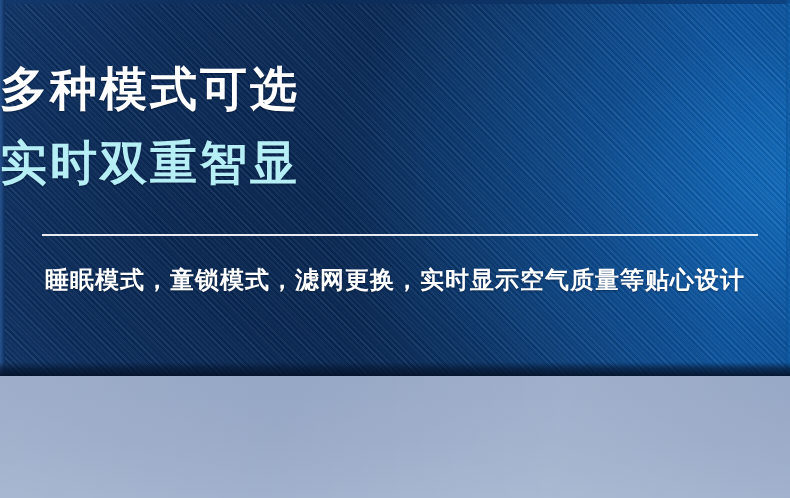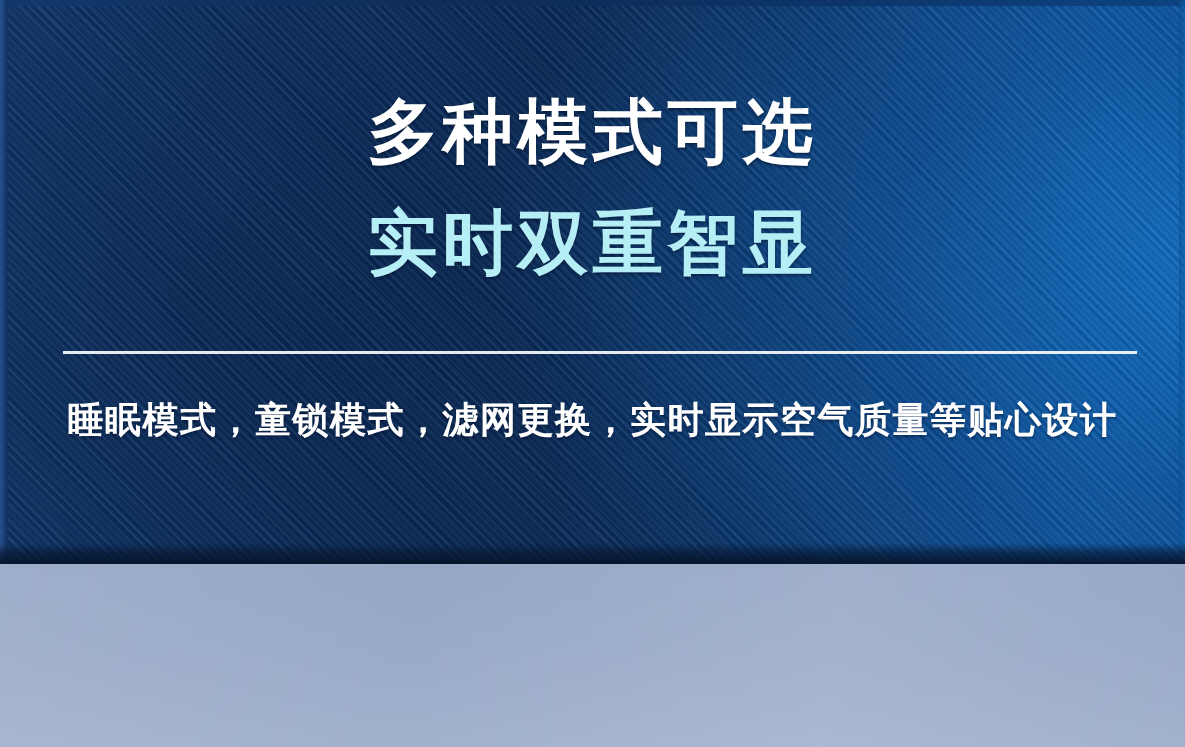--- a/index.html
+++ b/index.html
@@ -124,21 +124,21 @@
     position: absolute;
     inset: 0;
     z-index: 5;
   }
 
   .headline {
     position: absolute;
     left: 0;
     top: 58px;
     width: 790px;
-    text-align: center;
+    text-align: left;
   }
   .headline .line {
     display: block;
     font-size: 47px;
     line-height: 62px;
     font-weight: 700;
     letter-spacing: 3px;
     white-space: nowrap;
   }
   .headline .line-1 {

